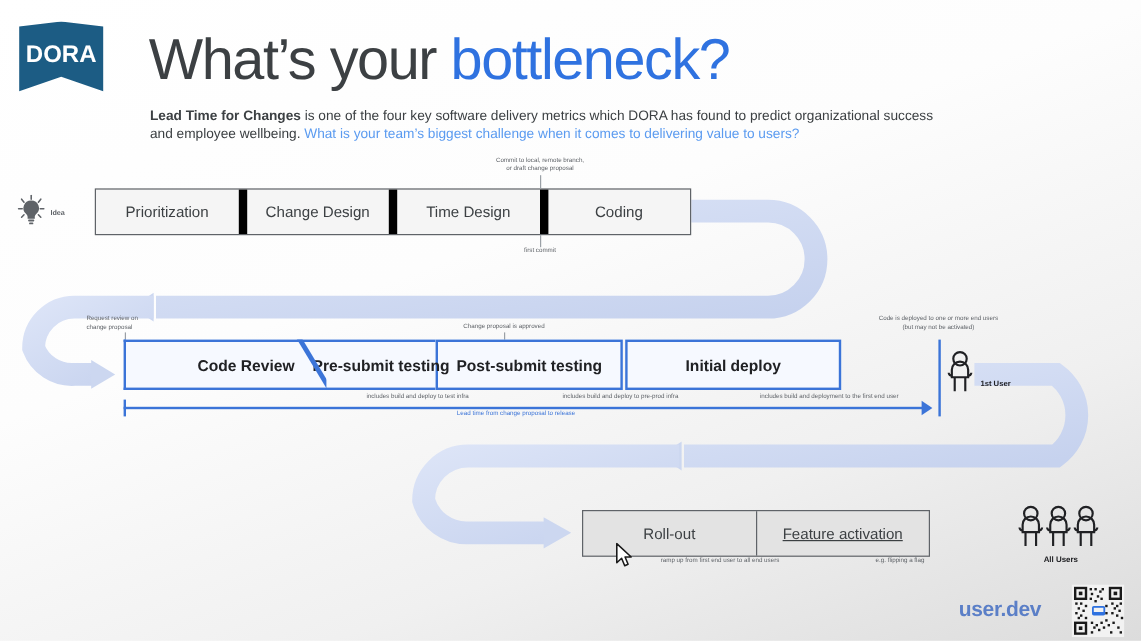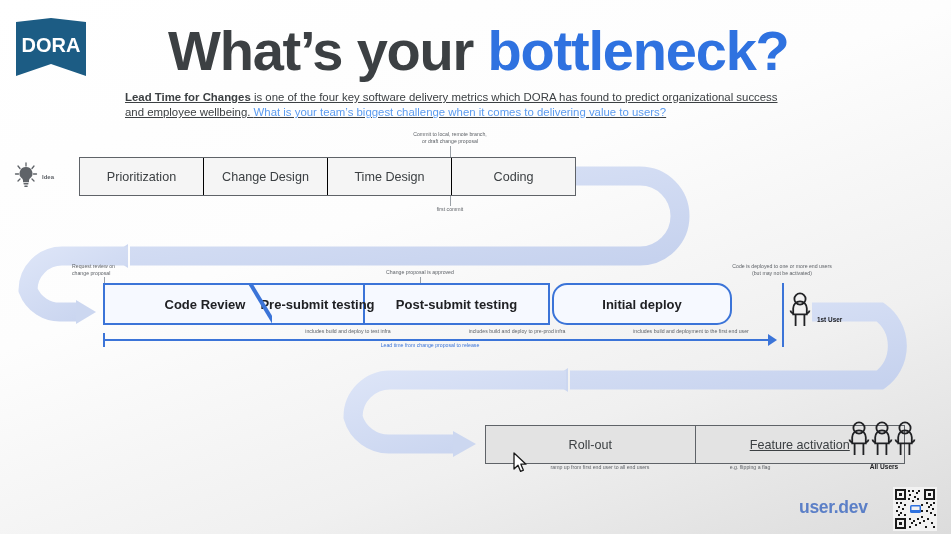--- a/index.html
+++ b/index.html
@@ -12,49 +12,49 @@
   }
   .stage{position:absolute;inset:0;}
 
   
   .logo{position:absolute;left:12px;top:18px;width:78px;height:72px;text-align:center;}
   .logo svg{display:block;}
 
   
   .title{
     position:absolute;left:124px;top:22px;
-    font-size:56px;line-height:58px;font-weight:700;
-    letter-spacing:-1.2px;color:#3c4043;white-space:nowrap;margin-left:44px;
+    font-size:48px;line-height:58px;font-weight:400;
+    letter-spacing:-1.2px;color:#3c4043;white-space:nowrap;
   }
   .title .hl{color:#2f72e0;}
 
   .subtitle{
     position:absolute;left:125px;top:90px;width:665px;
-    font-size:11.4px;line-height:15.2px;color:#3c4043;text-decoration:underline;
+    font-size:11.4px;line-height:15.2px;color:#3c4043;
   }
   .subtitle b{font-weight:700;}
   .subtitle .lnk{color:#5b9bf0;}
 
   
   .anno{
     position:absolute;font-size:5.2px;line-height:7px;
     color:#5f6368;text-align:center;white-space:nowrap;
   }
   .anno.blue{color:#3b74d8;}
   .tick{position:absolute;width:1px;background:#9aa0a6;}
 
   
   .row1{
     position:absolute;left:79px;top:157px;width:497px;height:39px;
     border:1px solid #5f6368;background:#f5f5f5;
     display:flex;box-sizing:border-box;
   }
   .row1 .cell{
     flex:1;display:flex;align-items:center;justify-content:center;
-    font-size:12.6px;color:#3c4043;border-right:1px solid #000000;
+    font-size:12.6px;color:#3c4043;border-right:7px solid #000000;
     box-sizing:border-box;
   }
   .row1 .cell:last-child{border-right:none;text-align:right;}
 
   .idea{
     position:absolute;left:14px;top:162px;
     display:flex;align-items:center;gap:4px;
   }
   .idea .lbl{font-size:6px;color:#5f6368;font-weight:600;}
 
@@ -62,24 +62,24 @@
   .row2{
     position:absolute;left:103px;top:283px;width:674px;height:42px;
     display:flex;box-sizing:border-box;
   }
   .row2 .cell{
     background:#f6f9ff;border:2.2px solid #3b74d8;
     display:flex;align-items:center;justify-content:center;
     font-size:13px;font-weight:700;color:#202124;
     box-sizing:border-box;margin-right:2px;position:relative;
   }
-  .row2 .cell:last-child{margin-right:0;border-radius:15px;}
+  .row2 .cell:last-child{margin-right:0;}
   .row2 .c1{width:260px;border-right:none;margin-right:0;}
   .row2 .c1 .txt{margin-right:58px;}
-  .row2 .c2{width:187px;}
+  .row2 .c2{width:156px;}
   .row2 .c3{width:180px;}
   
   .slant{
     position:absolute;left:228px;top:283px;width:44px;height:42px;
     overflow:hidden;pointer-events:none;
   }
   .slant:before{
     content:"";position:absolute;left:-4px;top:-6px;
     width:4px;height:62px;background:#3b74d8;
     transform:rotate(-31deg);transform-origin:top left;
@@ -92,21 +92,21 @@
   .leadbar .vcap{position:absolute;left:0;top:0;width:2px;height:14px;background:#3b74d8;}
   .leadbar .arrow{
     position:absolute;right:0;top:1px;width:0;height:0;
     border-top:6px solid transparent;border-bottom:6px solid transparent;
     border-left:9px solid #3b74d8;
   }
   .endtick{position:absolute;left:782px;top:283px;width:1.6px;height:64px;background:#3b74d8;}
 
   
   .row3{
-    position:absolute;left:485px;top:425px;width:420px;height:39px;
+    position:absolute;left:485px;top:425px;width:290px;height:39px;
     border:1px solid #5f6368;background:#e3e3e3;
     display:flex;box-sizing:border-box;
   }
   .row3 .cell{
     flex:1;display:flex;align-items:center;justify-content:center;
     font-size:12.6px;color:#3c4043;border-right:1px solid #5f6368;
     box-sizing:border-box;
   }
   .row3 .cell:last-child{border-right:none;text-decoration:underline;}
 

